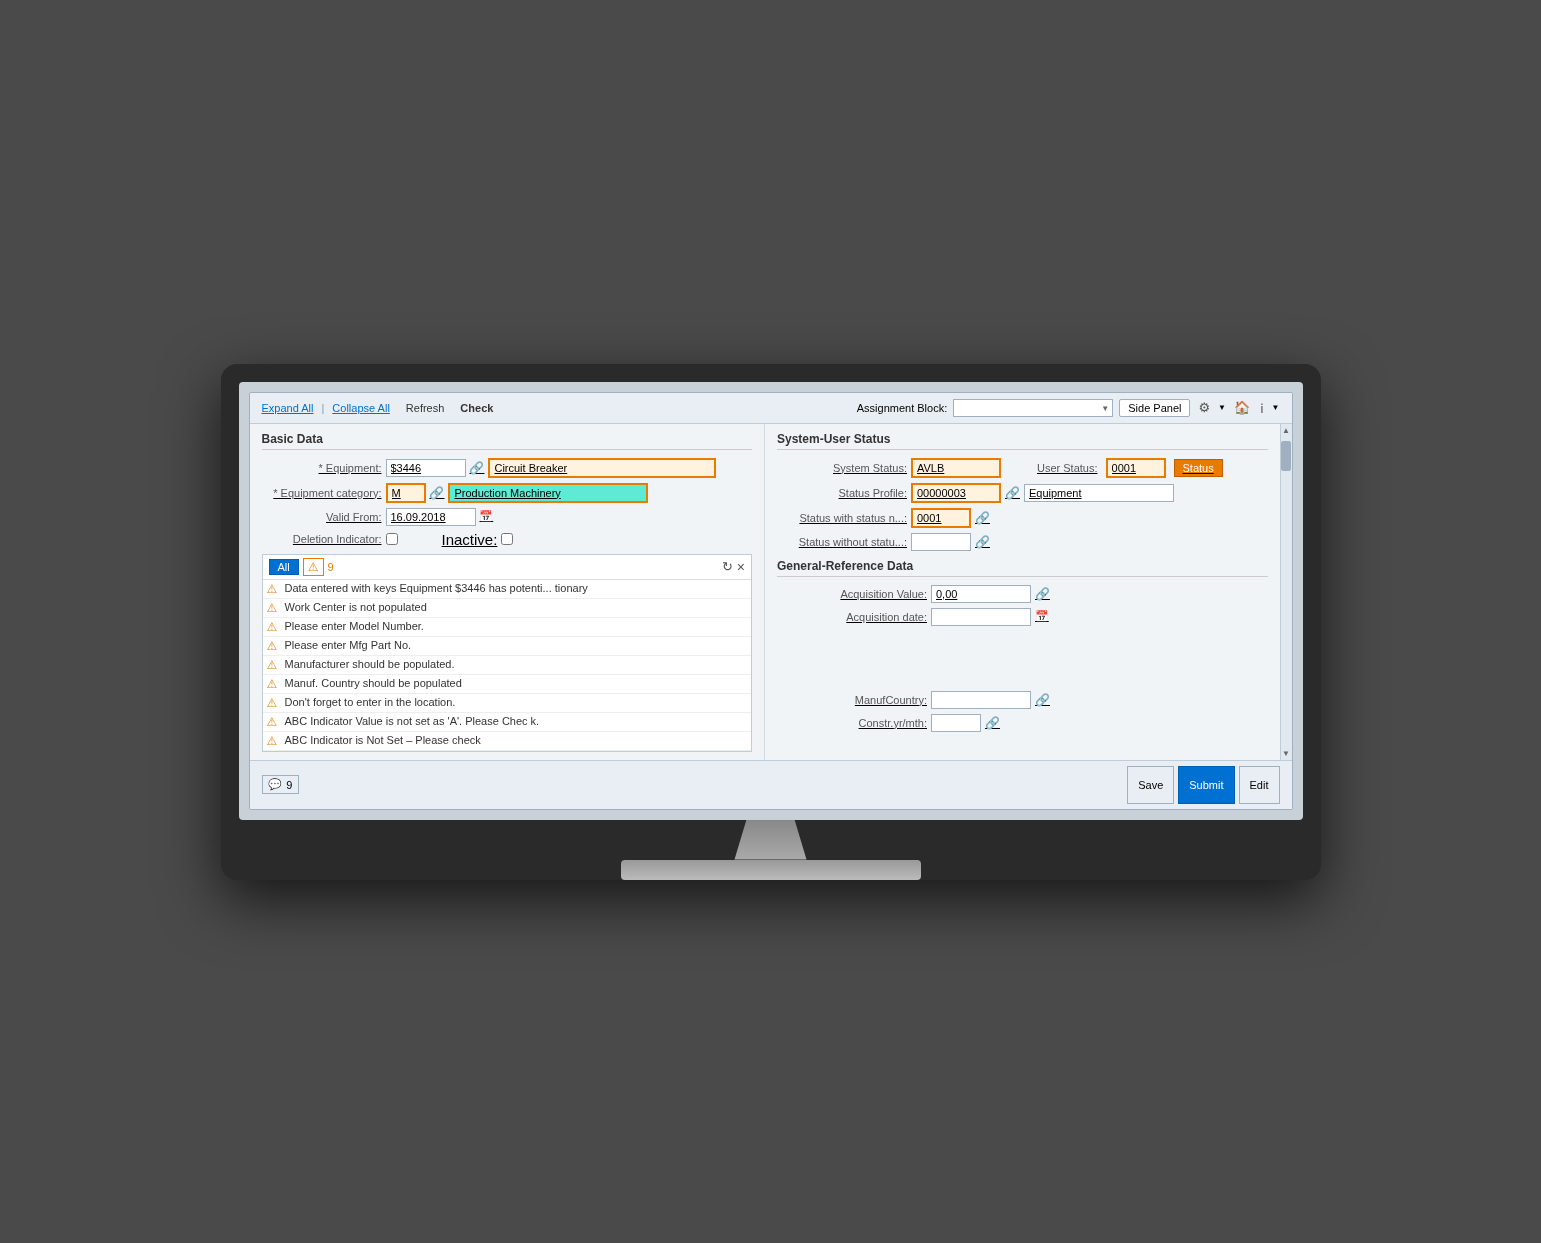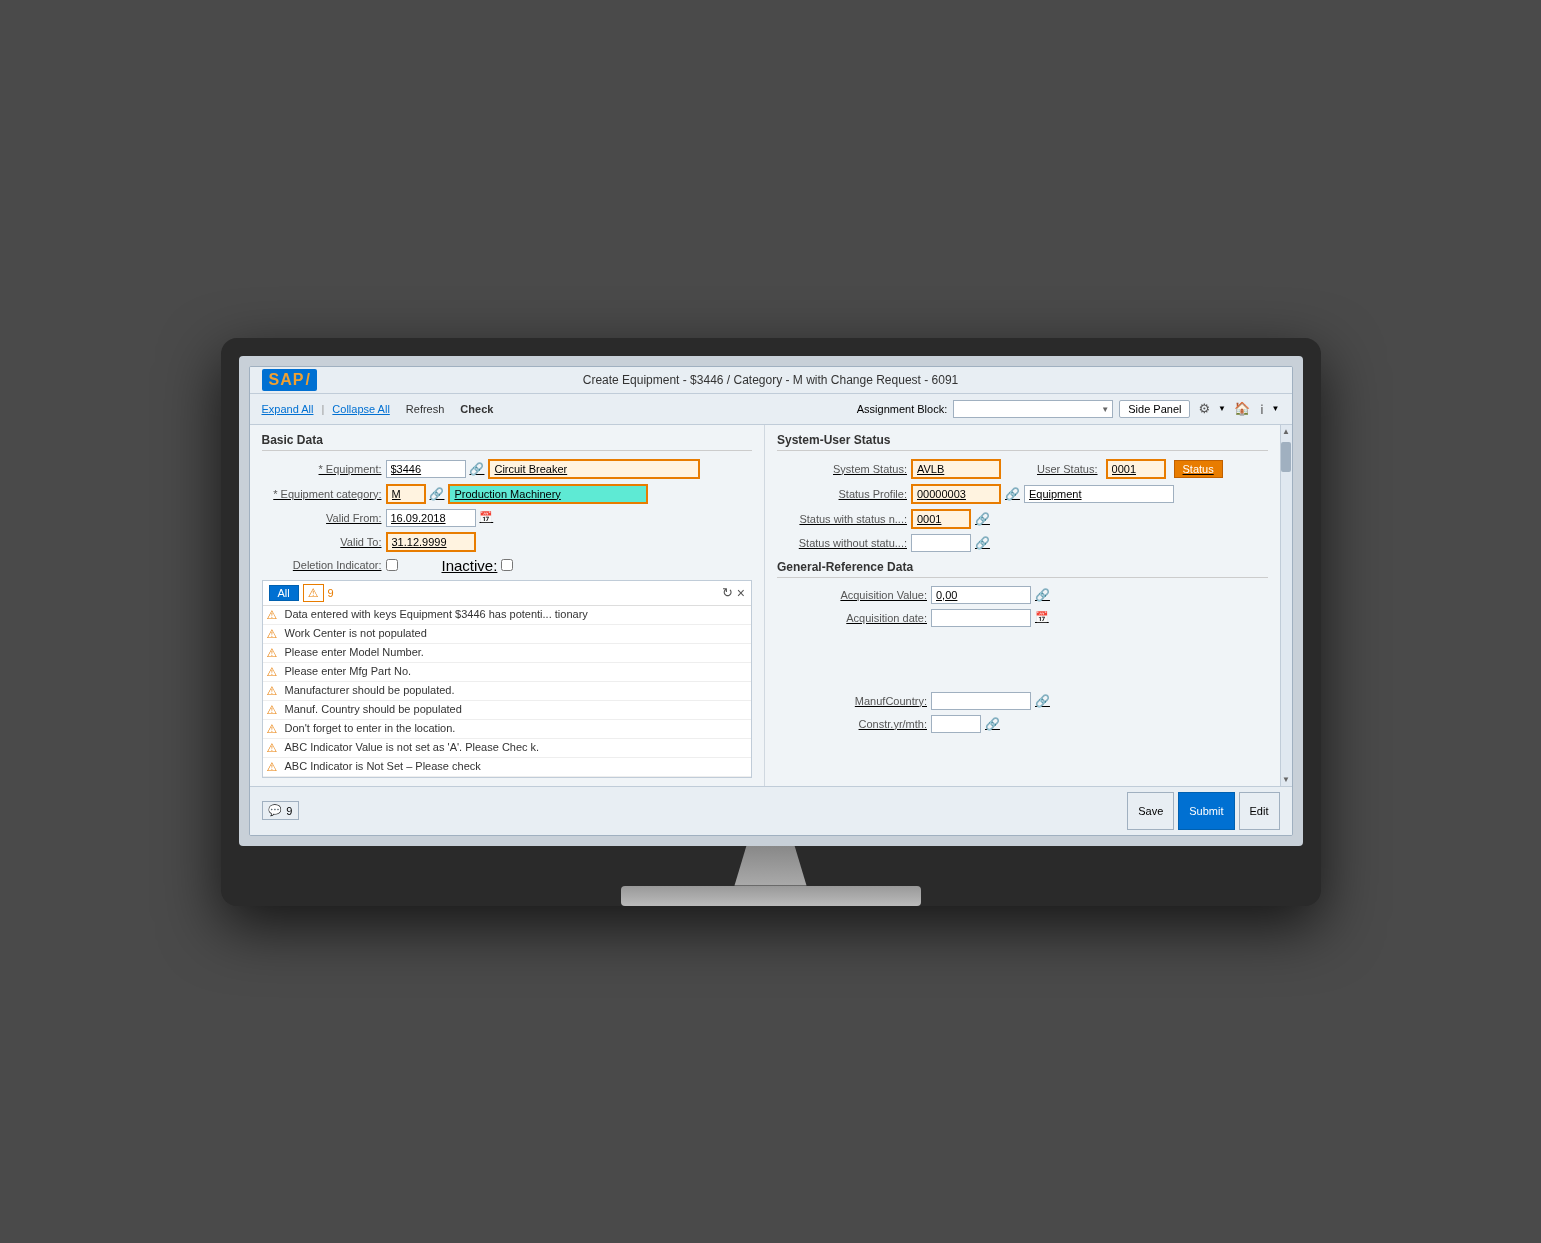--- a/index.html
+++ b/index.html
@@ -262,26 +262,20 @@
     }
   </style>
 </head>
 <body>
 
 <div>
   <div class="monitor-outer">
     <div class="monitor-screen">
       <div class="sap-window">
 
-        <div class="sap-header">
-          <div class="sap-logo">
-            <span>SAP</span><span style="color:#f0a030;font-size:16px;">/</span>
-          </div>
-          <span style="font-size:12px;color:#333;">Create Equipment - $3446 / Category - M with Change Request - 6091</span>
-        </div>
 
         <div class="toolbar">
           <span class="toolbar-link">Expand All</span>
           <span class="toolbar-sep">|</span>
           <span class="toolbar-link">Collapse All</span>
           <span class="toolbar-sep"> </span>
           <span class="toolbar-text" style="color:#333;cursor:pointer;">Refresh</span>
           <span class="toolbar-sep"> </span>
           <span class="toolbar-text" style="color:#333;cursor:pointer;font-weight:bold;">Check</span>
 
@@ -304,40 +298,36 @@
         <div style="display:flex;">
           <div style="flex:1;padding:8px 12px;min-width:0;">
 
             <div>
               <div class="section-title">Basic Data</div>
 
               <div class="form-row">
                 <span class="form-label">* Equipment:</span>
                 <input class="form-input" type="text" value="$3446" style="width: 80px;">
                 <span class="icon-link">🔗</span>
-                <input class="form-input orange-border" type="text" value="Circuit Breaker" style="width: 212px; background: rgb(255, 243, 224);">
+                <input class="form-input orange-border" type="text" value="Circuit Breaker" style="width: 228px; background: rgb(255, 243, 224);">
               </div>
 
               <div class="form-row">
                 <span class="form-label">* Equipment category:</span>
                 <input class="form-input orange-border" type="text" value="M" style="width: 40px; background: rgb(255, 243, 224);">
                 <span class="icon-link">🔗</span>
                 <input class="form-input orange-border" type="text" value="Production Machinery" style="width: 200px; background: #5eead4;">
               </div>
 
               <div class="form-row">
                 <span class="form-label">Valid From:</span>
                 <input class="form-input" type="text" value="16.09.2018" style="width: 90px;">
                 <span style="font-size:11px;cursor:pointer;">📅</span>
               </div>
 
-              <div class="form-row">
-                <span class="form-label">Valid To:</span>
-                <input class="form-input highlighted" type="text" value="31.12.9999" style="width: 90px;">
-              </div>
 
               <div class="form-row">
                 <span class="form-label">Deletion Indicator:</span>
                 <input class="checkbox-input" type="checkbox" style="">
                 <span style="margin-left:40px;font-size:15px;">Inactive:</span>
                 <input class="checkbox-input" type="checkbox" style="">
               </div>
             </div>
 
             <div style="margin-top:6px;border:1px solid #c0ccd8;background:white;">

